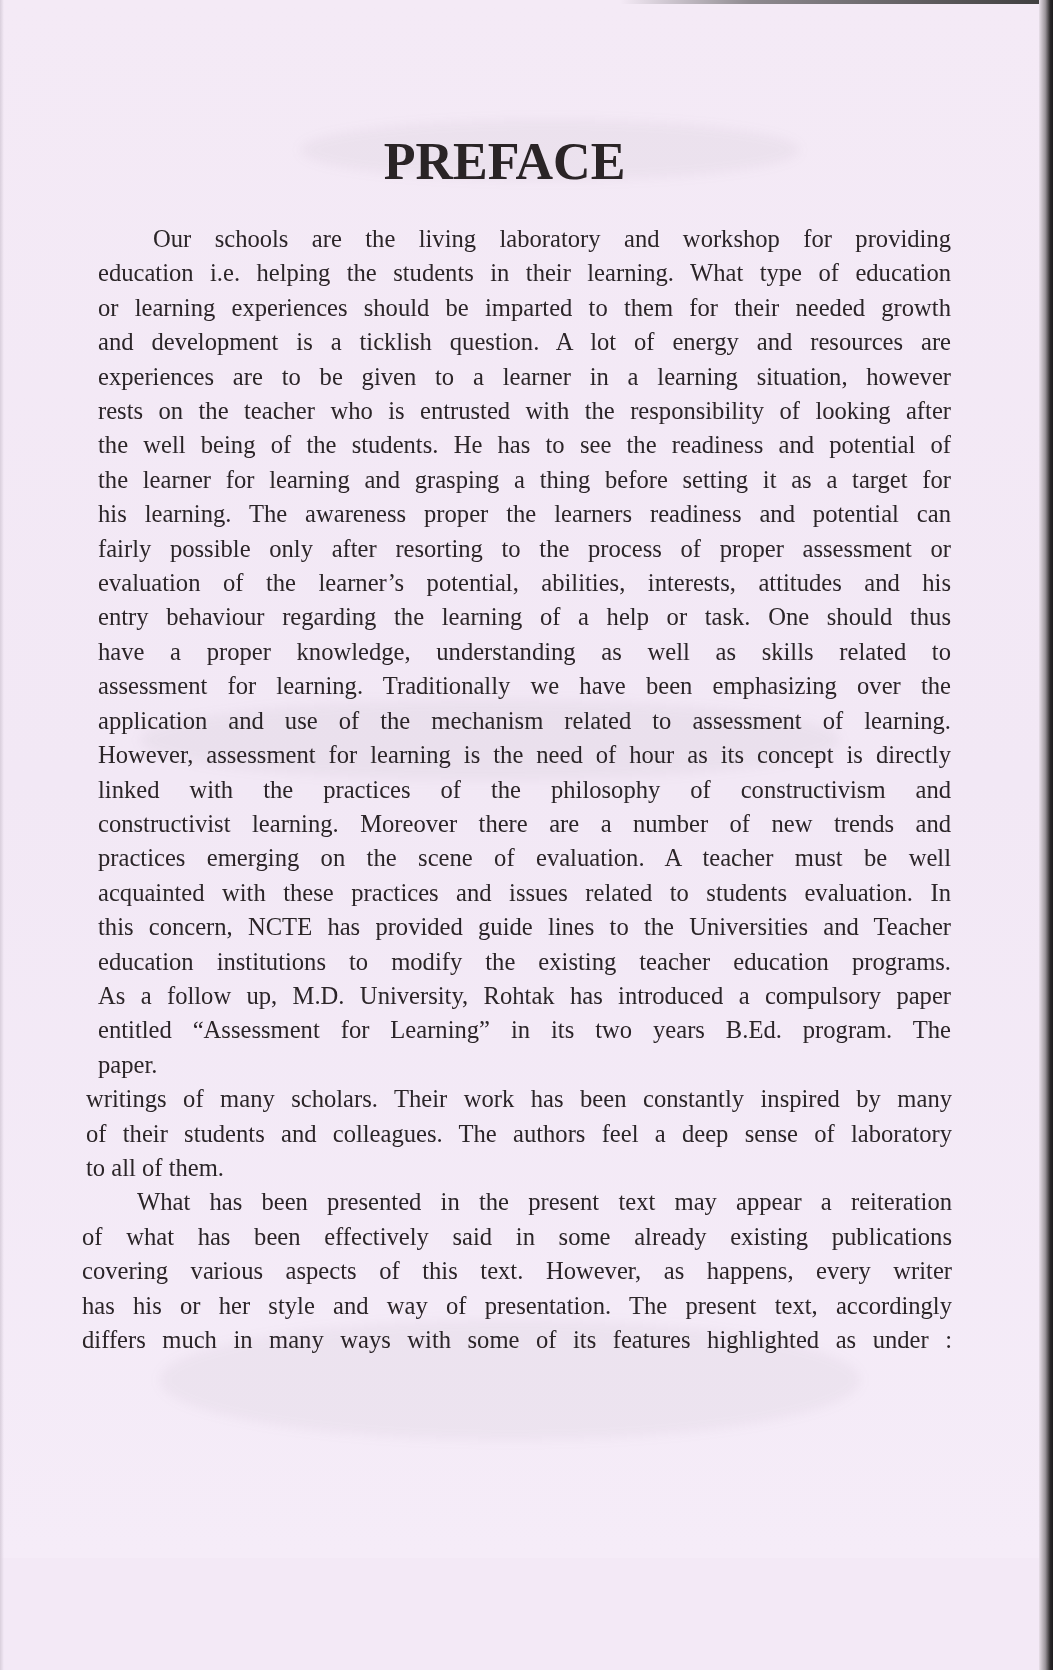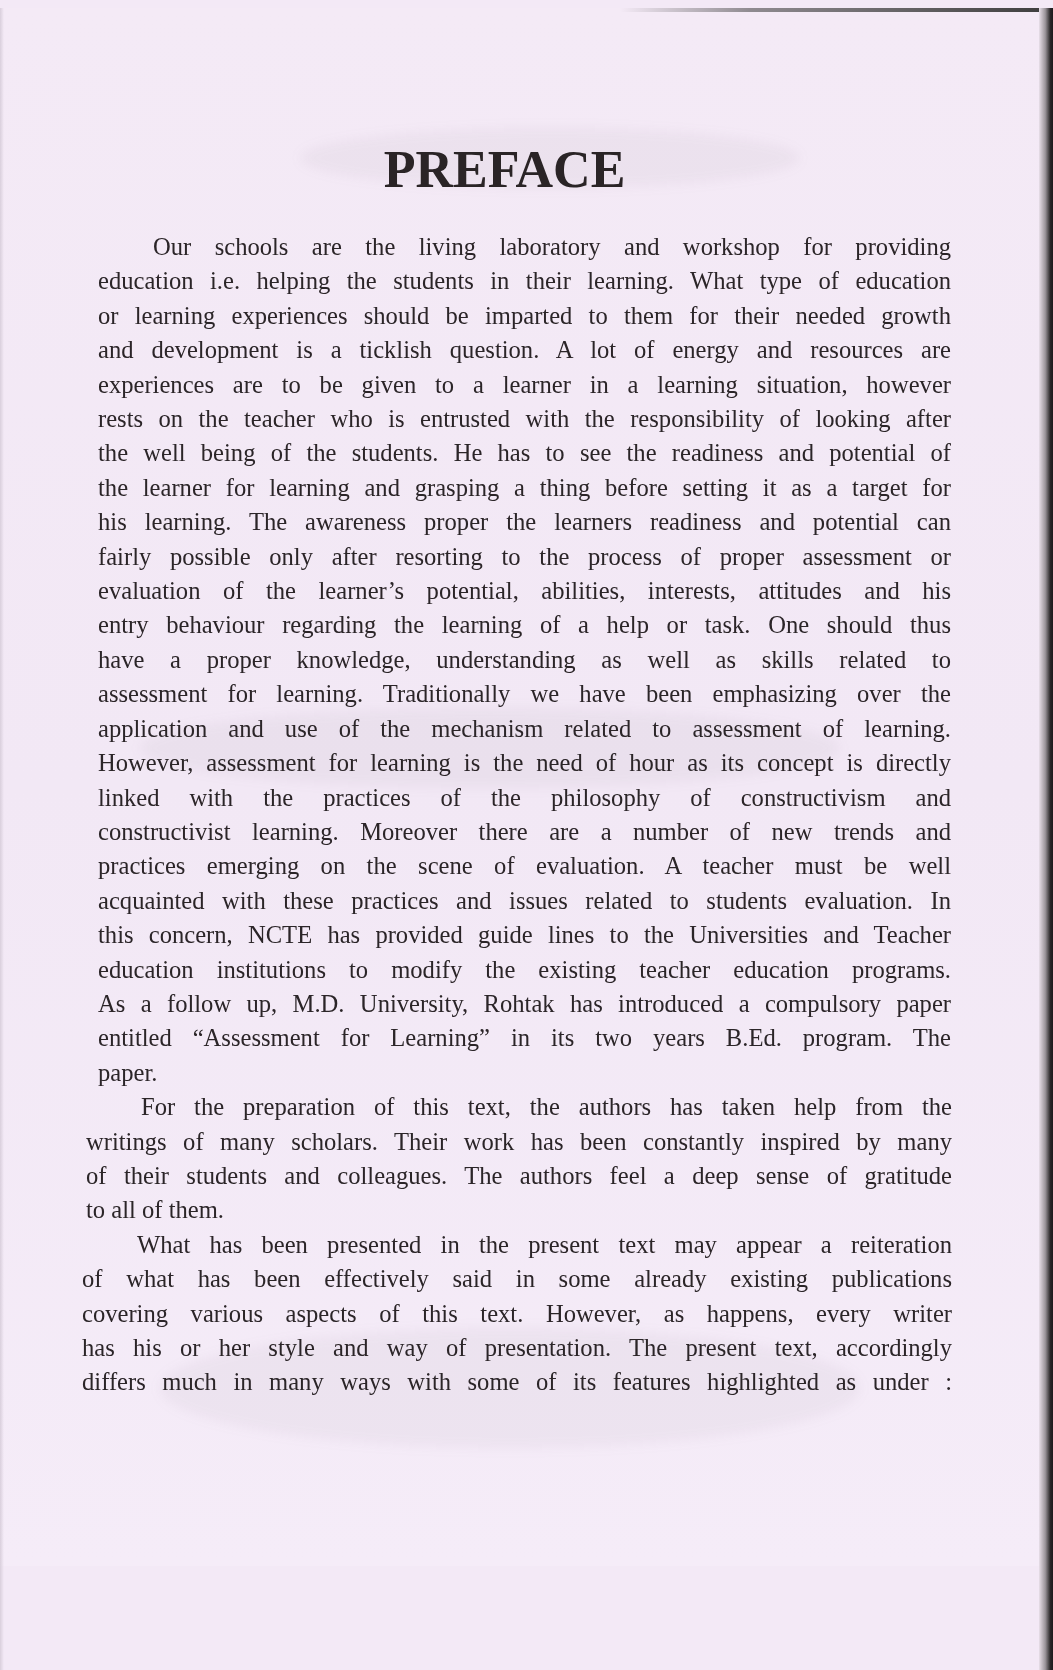--- a/index.html
+++ b/index.html
@@ -10,21 +10,21 @@
       width: 1053px;
       height: 1670px;
       background: #f3e9f6;
       position: relative;
       overflow: hidden;
       font-family: "Liberation Serif", "DejaVu Serif", serif;
       color: #2b2528;
     }
     .page {
       position: absolute;
-      left: 0; top: 8px;
+      left: 0; top: 0;
       width: 1053px; height: 1558px;
       background: linear-gradient(180deg, #f4eaf6 0%, #f2e8f5 50%, #f5ecf8 100%);
     }
     .top-edge {
       position: absolute;
       top: 0; left: 620px;
       width: 433px; height: 4px;
       background: linear-gradient(90deg, rgba(60,60,60,0) 0%, rgba(60,60,60,0.55) 30%, #3c3c3c 100%);
     }
     .right-edge {
@@ -126,23 +126,22 @@
       <span class="line">practices emerging on the scene of evaluation. A teacher must be well</span>
       <span class="line">acquainted with these practices and issues related to students evaluation. In</span>
       <span class="line">this concern, NCTE has provided guide lines to the Universities and Teacher</span>
       <span class="line">education institutions to modify the existing teacher education programs.</span>
       <span class="line">As a follow up, M.D. University, Rohtak has introduced a compulsory paper</span>
       <span class="line">entitled “Assessment for Learning” in its two years B.Ed. program. The</span>
       <span class="line last">paper.</span>
     </p>
 
     <p class="para para2">
-      <span class="line indent">For the preparation of this text, the authors has taken help from the</span>
       <span class="line">writings of many scholars. Their work has been constantly inspired by many</span>
-      <span class="line">of their students and colleagues. The authors feel a deep sense of gratitude</span>
+      <span class="line">of their students and colleagues. The authors feel a deep sense of laboratory</span>
       <span class="line last">to all of them.</span>
     </p>
 
     <p class="para para3">
       <span class="line indent">What has been presented in the present text may appear a reiteration</span>
       <span class="line">of what has been effectively said in some already existing publications</span>
       <span class="line">covering various aspects of this text. However, as happens, every writer</span>
       <span class="line">has his or her style and way of presentation. The present text, accordingly</span>
       <span class="line">differs much in many ways with some of its features highlighted as under :</span>
     </p>

